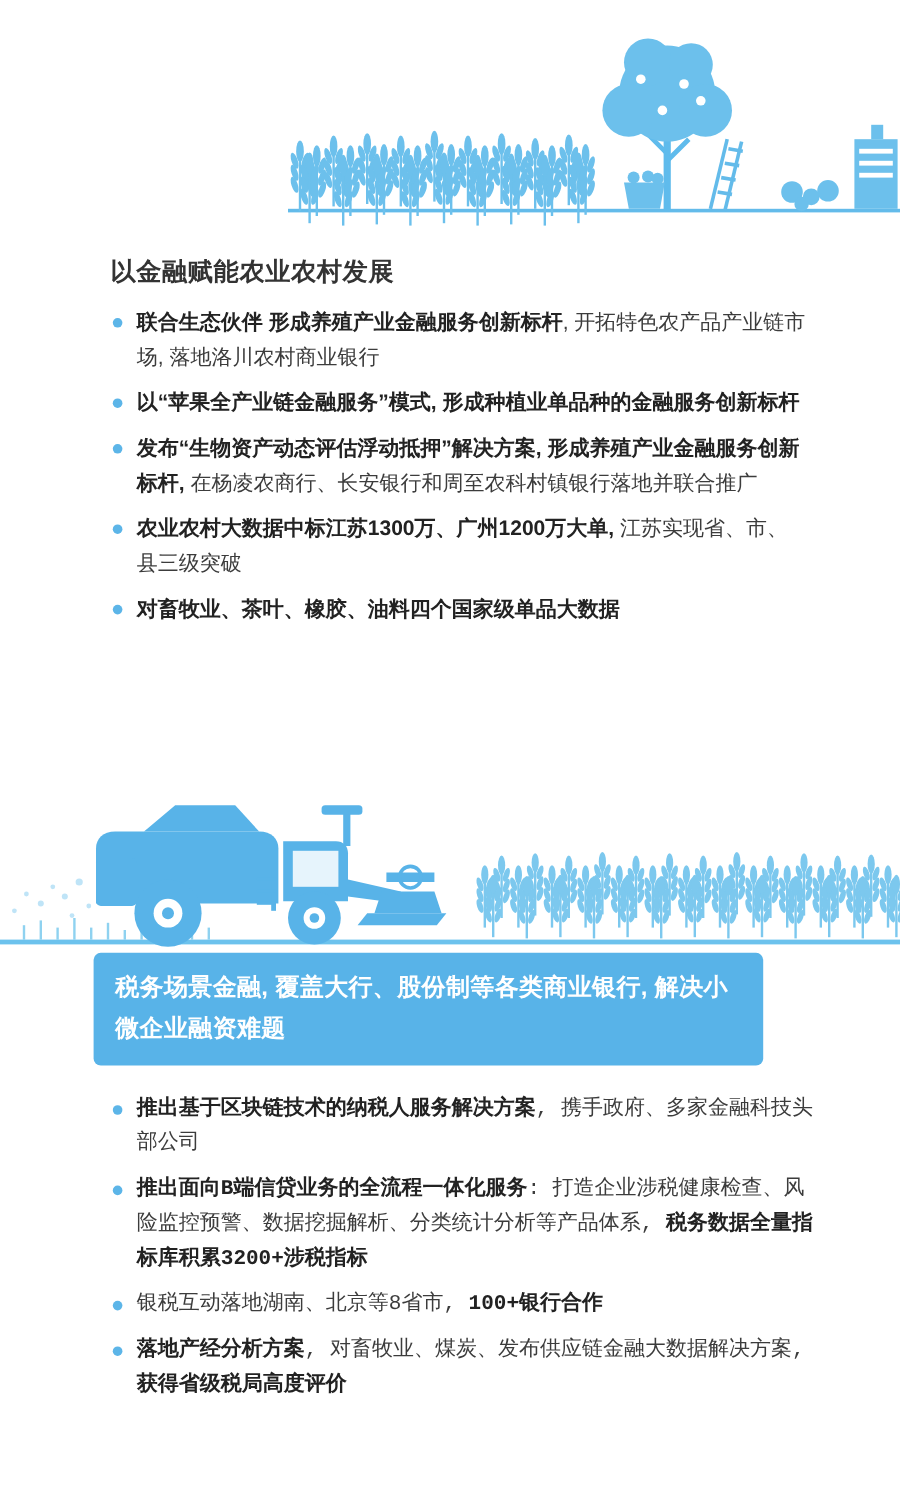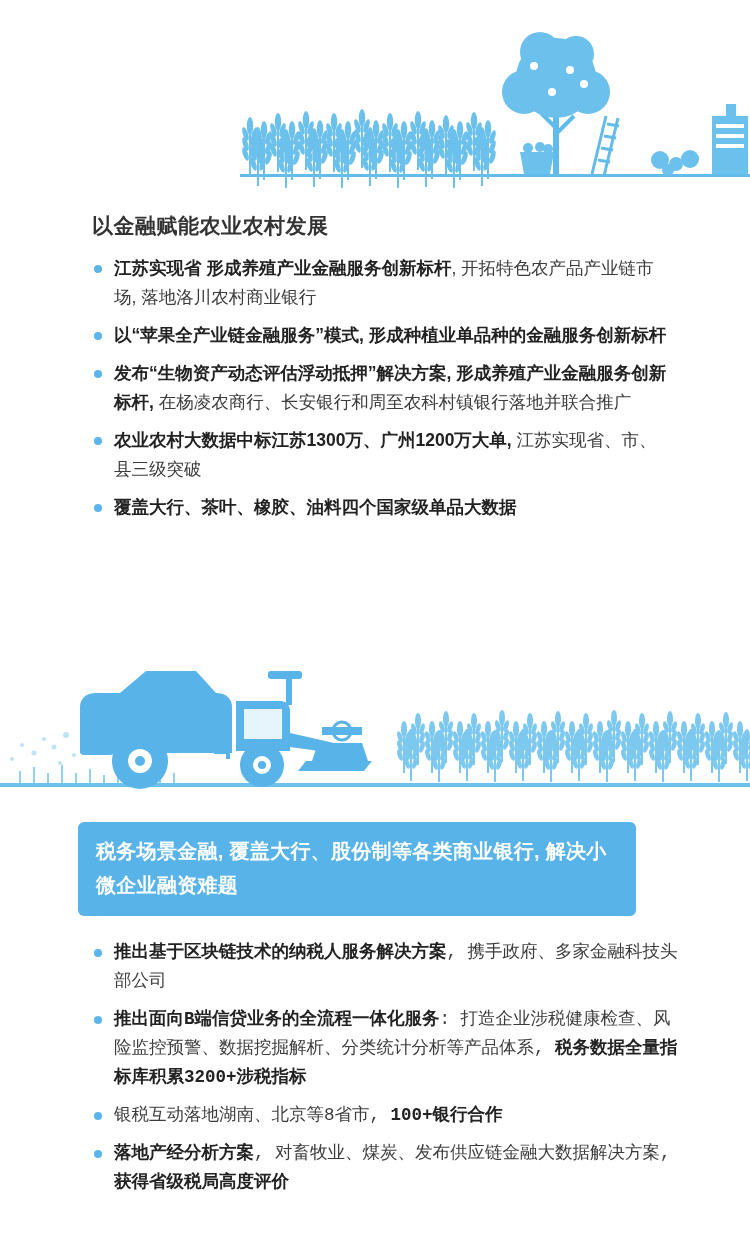--- a/index.html
+++ b/index.html
@@ -78,21 +78,21 @@
     top: 615px;
     left: 0;
     width: 750px;
     height: 180px;
   }
   .mid-illustration svg { display: block; }
 
   
   .section-two {
     position: absolute;
-    top: 822px;
+    top: 794px;
     left: 78px;
     width: 600px;
   }
   .banner {
     background: #58b3e8;
     color: #ffffff;
     font-size: 20px;
     font-weight: bold;
     line-height: 34px;
     padding: 12px 18px 14px 18px;
@@ -202,25 +202,25 @@
         <rect x="716" y="134" width="28" height="4" fill="#ffffff"></rect>
         <rect x="716" y="144" width="28" height="4" fill="#ffffff"></rect>
         <rect x="726" y="104" width="10" height="12" fill="#6cc0ec"></rect>
       </g>
     </svg>
   </div>
 
   <div class="section-one">
     <div class="section-title">以金融赋能农业农村发展</div>
     <ul class="bullets" id="s1-list">
-        <li><span class="b">江苏实现省</span><span> </span><span class="b">形成养殖产业金融服务创新标杆</span><span>, 开拓特色农产品产业链市场, 落地洛川农村商业银行</span></li>
+        <li><span class="b">联合生态伙伴</span><span> </span><span class="b">形成养殖产业金融服务创新标杆</span><span>, 开拓特色农产品产业链市场, 落地洛川农村商业银行</span></li>
         <li><span class="b">以“苹果全产业链金融服务”模式, 形成种植业单品种的金融服务创新标杆</span></li>
         <li><span class="b">发布“生物资产动态评估浮动抵押”解决方案, 形成养殖产业金融服务创新标杆,</span><span> 在杨凌农商行、长安银行和周至农科村镇银行落地并联合推广</span></li>
         <li><span class="b">农业农村大数据中标江苏1300万、广州1200万大单,</span><span> 江苏实现省、市、县三级突破</span></li>
-        <li><span class="b">覆盖大行、茶叶、橡胶、油料四个国家级单品大数据</span></li>
+        <li><span class="b">对畜牧业、茶叶、橡胶、油料四个国家级单品大数据</span></li>
       </ul>
   </div>
 
   <div class="mid-illustration">
     <svg width="750" height="180" viewBox="0 0 750 180" xmlns="http://www.w3.org/2000/svg">
       <defs>
         <g id="wheatStalk2">
           <path d="M0,0 L0,-40" stroke="#7cc8ee" stroke-width="2" fill="none"></path>
           <ellipse cx="0" cy="-44" rx="3" ry="8" fill="#7cc8ee"></ellipse>
           <ellipse cx="-4" cy="-36" rx="2.4" ry="6" fill="#7cc8ee" transform="rotate(-18 -4 -36)"></ellipse>

